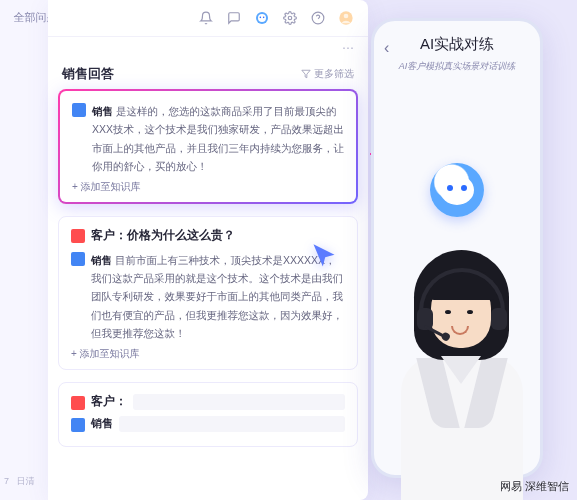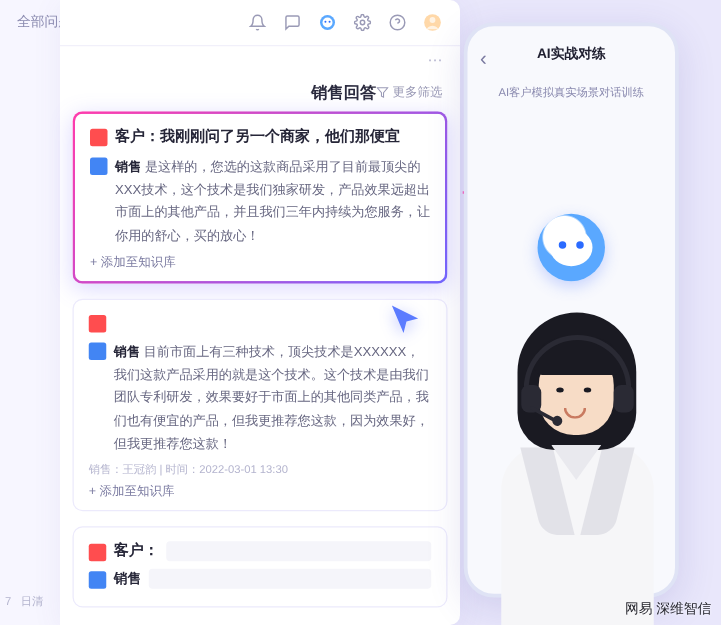--- a/index.html
+++ b/index.html
@@ -24,21 +24,21 @@
   position: absolute; left: 48px; top: 0; width: 320px; height: 500px;
   background: #fff; border-radius: 0 8px 8px 0;
   box-shadow: 0 4px 24px rgba(90,80,180,.08);
 }
 .top-icons {
   display: flex; justify-content: flex-end; gap: 12px;
   padding: 10px 14px; border-bottom: 1px solid #f1f0fa;
 }
 .top-icons .ico { width: 16px; height: 16px; display:flex; align-items:center; justify-content:center; }
 .panel-header {
-  display: flex; justify-content: flex-end; align-items: center;
+  display: flex; justify-content: space-between; align-items: center;
   padding: 10px 14px 6px;
 }
 .panel-header .title { font-size: 13px; font-weight: 600; color: #2b2b3f; }
 .filter { font-size: 10px; color: #9a9ab6; display:flex; align-items:center; gap:3px; }
 .cards { padding: 0 10px; }
 .card {
   background: #fff; border: 1px solid #eceafc; border-radius: 8px;
   padding: 10px 12px 8px; margin-bottom: 12px; position: relative;
 }
 .card.highlight {
@@ -71,22 +71,22 @@
   position: absolute; right: 34px; top: 18px; width: 172px; height: 460px;
   background: #f8f9fd; border: 3px solid #dfe3f5; border-radius: 24px;
   box-shadow: 0 8px 30px rgba(70,60,160,.15);
 }
 .phone-head {
   padding: 14px 10px 10px; text-align:center; position:relative;
 }
 .phone-head .back {
   position:absolute; left:10px; top:18px; color:#7a7aa0;
 }
-.phone-head h2 { font-size: 11px; font-weight:700; color:#1f1f30;text-align:center; }
-.phone-head .sub { font-size: 9px; color: #8a8aaf; margin-top:18px; }
+.phone-head h2 { font-size: 15px; font-weight:400; color:#1f1f30;text-align:center; }
+.phone-head .sub { font-size: 9px; color: #8a8aaf; margin-top:6px;font-style:italic; }
 .connector {
   position:absolute; left: 370px; top: 66px; width: 58px; height: 90px;
   pointer-events:none;
 }
 .bot-avatar {
   width: 54px; height: 54px; border-radius: 50%;
   background: radial-gradient(circle at 40% 35%, #fff 0 35%, #5aa8ff 38% 100%);
   margin: 80px auto 0; display:flex; align-items:center; justify-content:center;
   box-shadow: 0 4px 12px rgba(80,120,255,.3);
 }
@@ -224,56 +224,47 @@
       <svg width="10" height="10" viewBox="0 0 24 24" fill="none" stroke="#9a9ab6" stroke-width="2">
           <polygon points="22 3 2 3 10 12.5 10 19 14 21 14 12.5 22 3"></polygon>
         </svg>
       <span>更多筛选</span>
     </span>
   </div>
 
   <div class="cards">
 
     <div class="card highlight">
-      <div class="role-row">
-        <span class="cust-badge"></span>
-        <span class="cust-title">
-          <span>客户：</span><span>我刚刚问了另一个商家，他们那便宜</span>
-        </span>
-      </div>
       <div class="role-row">
         <span class="sale-badge"></span>
         <div style="flex:1">
           <span class="sale-body">
             <b style="color:#262638;">销售</b>
             <span>是这样的，您选的这款商品采用了目前最顶尖的XXX技术，这个技术是我们独家研发，产品效果远超出市面上的其他产品，并且我们三年内持续为您服务，让你用的舒心，买的放心！</span>
           </span>
         </div>
       </div>
       <div class="add-link">+ 添加至知识库</div>
     </div>
 
     <div class="card">
       <div class="role-row">
         <span class="cust-badge"></span>
+        <span class="cust-title">
+          <span>客户：</span><span>价格为什么这么贵？</span>
+        </span>
       </div>
       <div class="role-row">
         <span class="sale-badge"></span>
         <div style="flex:1">
           <span class="sale-body">
             <b style="color:#262638;">销售</b>
             <span>目前市面上有三种技术，顶尖技术是XXXXXX，我们这款产品采用的就是这个技术。这个技术是由我们团队专利研发，效果要好于市面上的其他同类产品，我们也有便宜的产品，但我更推荐您这款，因为效果好，但我更推荐您这款！</span>
           </span>
         </div>
-      </div>
-      <div class="meta">
-        <span>
-          <span>销售：</span><span>王冠韵</span> |
-          <span>时间：</span><span>2022-03-01 13:30</span>
-        </span>
       </div>
       <div class="add-link">+ 添加至知识库</div>
     </div>
 
     <div class="card compose">
       <div class="compose-line">
         <span class="cust-badge"></span>
         <span class="cust-title">客户：</span>
         <div class="compose-input"></div>
       </div>

